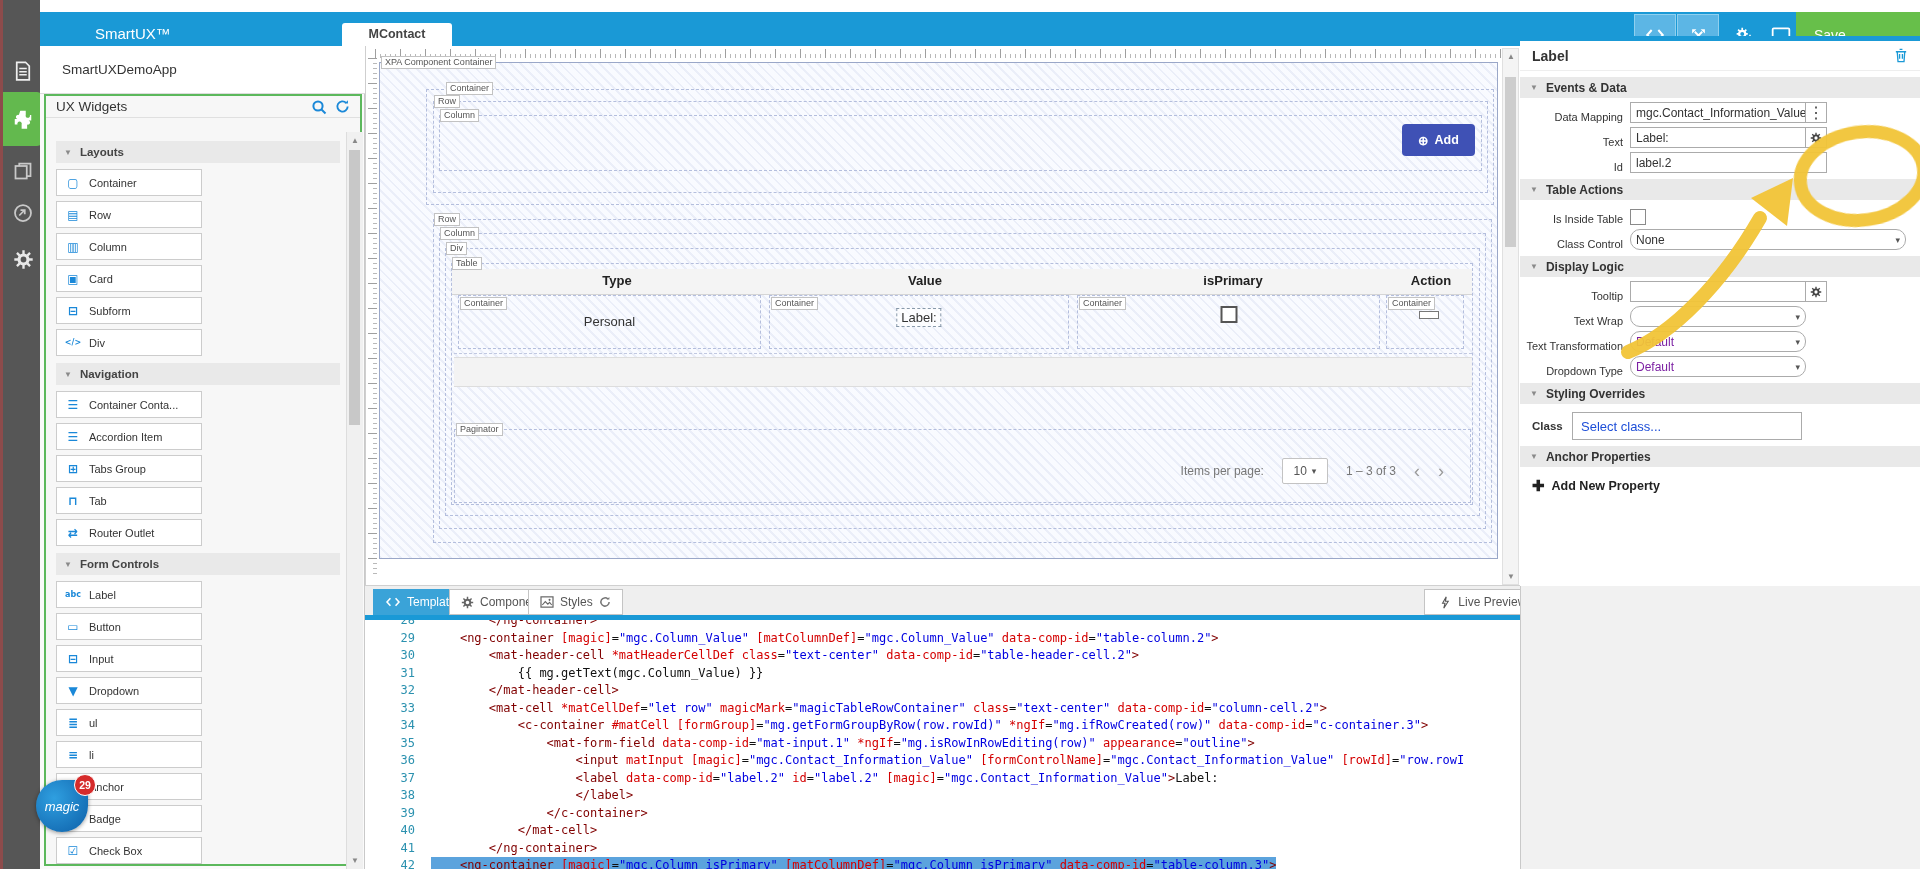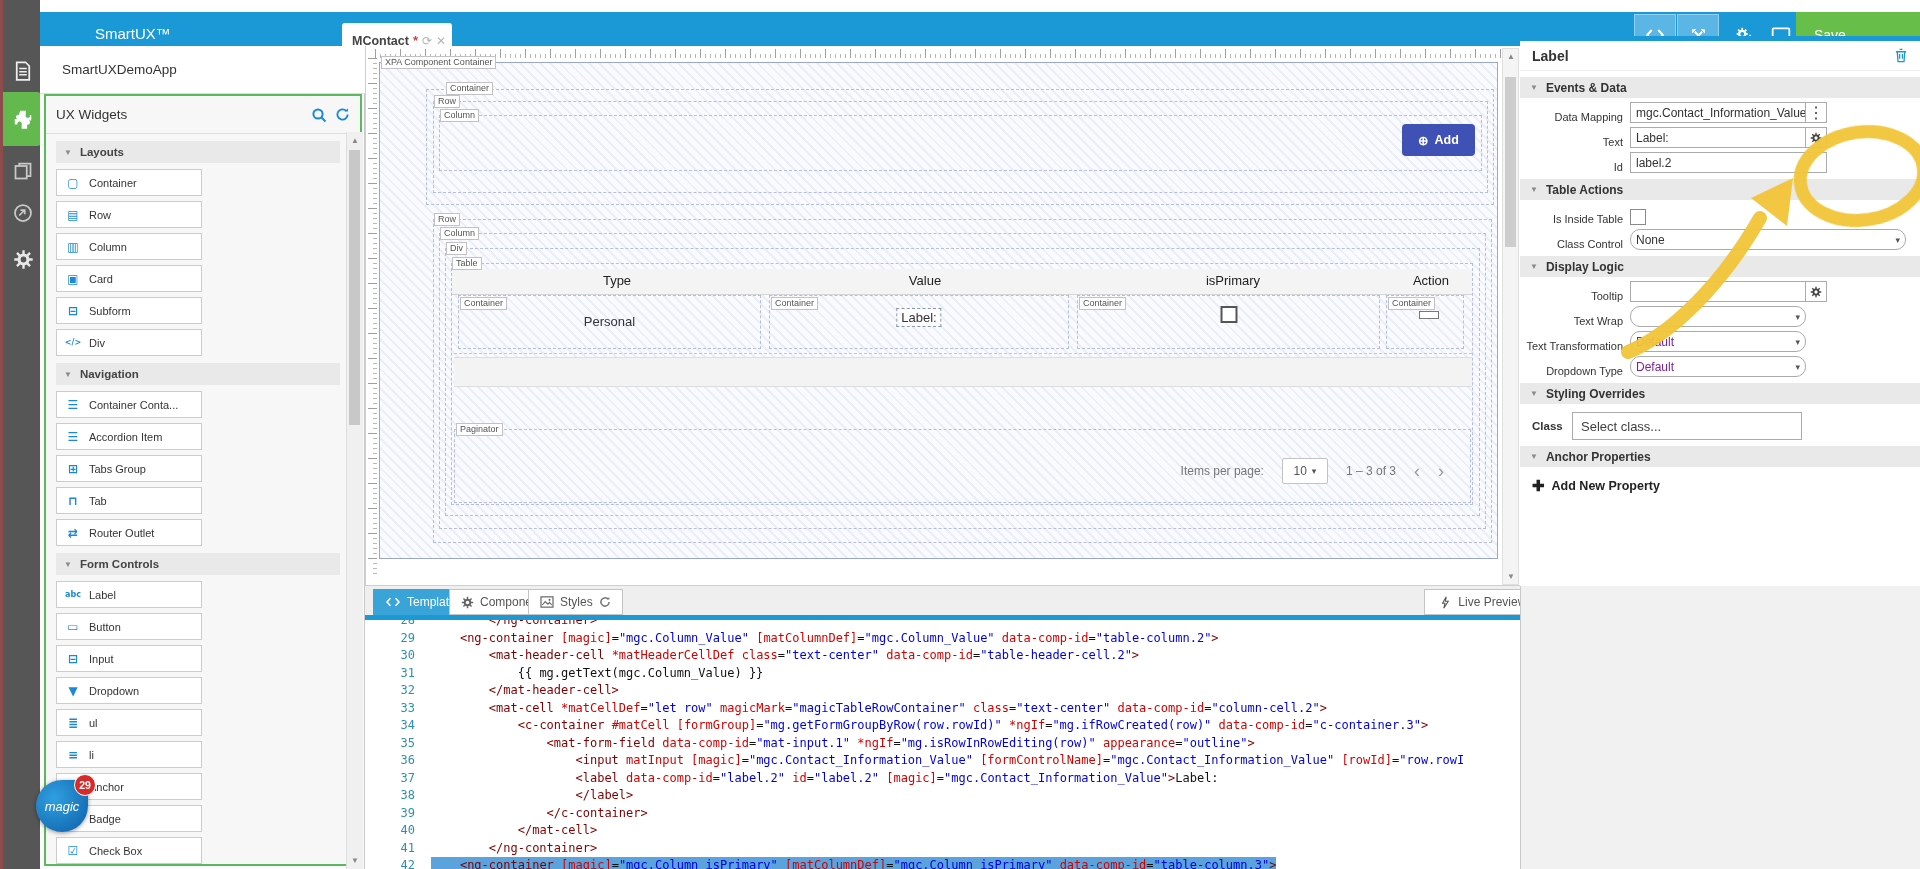--- a/index.html
+++ b/index.html
@@ -6,32 +6,32 @@
   body{width:1920px;height:869px;position:relative;overflow:hidden;background:#fff;
        font-family:"Liberation Sans",sans-serif;-webkit-font-smoothing:antialiased;}
   .abs{position:absolute;}
   
   #rail{left:0;top:0;width:40px;height:869px;background:#565656;border-left:3px solid #8d4b4b;box-sizing:border-box;}
   .rail-ic{left:7px;width:26px;height:26px;color:#d8d8d8;display:flex;align-items:center;justify-content:center;}
   #rail-active{left:0;top:92px;width:40px;height:54px;background:#63b94e;border-radius:0 6px 6px 0;}
   
   #topbar{left:40px;top:12px;width:1880px;height:46px;background:#1a99d6;}
   #app-title{left:55px;top:13px;color:#fff;font-size:15px;}
-  #doc-tab{left:302px;top:11px;width:110px;height:35px;background:#fff;border-radius:3px 3px 0 0;display:flex;align-items:center;padding:0 6px;box-sizing:border-box;gap:4px;}
+  #doc-tab{left:302px;top:11px;width:110px;height:35px;background:#fff;border-radius:3px 3px 0 0;display:flex;align-items:center;padding:0 6px;box-sizing:border-box;gap:4px;flex-direction:column;}
   #doc-tab .nm{font-size:12.5px;font-weight:bold;color:#444;}
   #doc-tab .dirty{color:#e03a3a;font-weight:bold;font-size:13px;}
   #doc-tab .tic{color:#b5b5b5;font-size:12px;}
   .tb-btn{top:2px;width:42px;height:42px;display:flex;align-items:center;justify-content:center;color:#fff;}
   .tb-btn.hl{background:#5cb6e5;border:1px solid #8fd0ef;box-sizing:border-box;}
   #save-btn{left:1756px;top:0;width:164px;height:46px;background:#67bf4a;color:#fff;font-size:14px;display:flex;align-items:center;padding-left:18px;box-sizing:border-box;}
   
   #sidebar{left:40px;top:46px;width:325px;height:823px;background:#fafafa;border-right:1px solid #c9c9c9;box-sizing:border-box;}
   #app-name{left:40px;top:46px;width:325px;height:48px;background:#fff;border-bottom:1px solid #ddd;box-sizing:border-box;display:flex;align-items:center;padding-left:22px;font-size:13.5px;color:#333;}
   #widgets-panel{left:44px;top:94px;width:318px;height:772px;border:2px solid #5cb85c;box-sizing:border-box;background:#f7f7f7;}
-  #widgets-head{height:38px;display:flex;align-items:center;padding:0 10px;background:#f7f7f7;border-bottom:1px solid #e0e0e0;box-sizing:border-box;}
+  #widgets-head{height:22px;display:flex;align-items:center;padding:0 10px;background:#f7f7f7;border-bottom:1px solid #e0e0e0;box-sizing:border-box;}
   #widgets-head .t{font-size:13.5px;color:#333;flex:1;}
   #widgets-head svg{margin-left:8px;}
   #widget-list{position:absolute;left:0;top:38px;right:18px;bottom:0;overflow:hidden;padding:0 0 0 10px;}
   .wsec{display:flex;align-items:center;gap:8px;background:#e9e9e9;margin:7px 2px 6px 0;height:22px;padding-left:8px;font-size:11.5px;font-weight:bold;color:#444;}
   .wsec .tri{font-size:8px;color:#8a8a8a;}
   .wgrid{display:flex;flex-wrap:wrap;gap:5px;margin-right:2px;}
   .witem{width:146px;height:27px;background:#fff;border:1px solid #ccc;box-sizing:border-box;display:flex;align-items:center;gap:7px;padding-left:7px;font-size:11px;color:#333;white-space:nowrap;overflow:hidden;}
   .witem .wic{color:#1a88d8;font-size:12px;font-weight:bold;width:18px;text-align:center;flex:none;font-family:"DejaVu Sans",sans-serif;}
   #side-scroll{left:346px;top:132px;width:17px;height:737px;background:#f0f0f0;border-left:1px solid #ddd;box-sizing:border-box;}
   #side-scroll .thumb{position:absolute;left:2px;top:18px;width:11px;height:275px;background:#c8c8c8;}
@@ -47,21 +47,21 @@
   .ruler-h .major{position:absolute;bottom:0;width:100%;height:9px;background:repeating-linear-gradient(to right,#9f9f9f 0 1px,transparent 1px 25px);}
   .ruler-v{left:366px;top:58px;width:10px;height:520px;}
   .ruler-v .minor{position:absolute;right:0;height:100%;width:4px;background:repeating-linear-gradient(to bottom,#b9b9b9 0 1px,transparent 1px 5px);}
   .ruler-v .major{position:absolute;right:0;height:100%;width:9px;background:repeating-linear-gradient(to bottom,#9f9f9f 0 1px,transparent 1px 25px);}
   #xpa{left:378px;top:62px;width:1119px;height:497px;border:1px solid #9aa7c8;box-sizing:border-box;
        background:repeating-linear-gradient(45deg,rgba(110,135,210,0.14) 0 2px,rgba(248,250,255,0.9) 2px 7px);}
   .badge{position:absolute;background:#fff;border:1px solid #c2c2c2;color:#555;font-size:9px;line-height:11px;padding:0 3px;white-space:nowrap;z-index:5;}
   .dbox{position:absolute;border:1px dashed #b4bedd;box-sizing:border-box;}
   #add-btn{left:1022px;top:61px;width:73px;height:32px;background:#3f51b5;border-radius:4px;color:#fff;font-size:12.5px;font-weight:bold;display:flex;align-items:center;justify-content:center;gap:6px;z-index:6;}
   #dz-thead{left:72px;top:206px;width:1020px;height:25px;background:#f4f4f4;border-bottom:1px solid #d5d5d5;z-index:4;}
-  .th{position:absolute;top:4px;font-size:13px;font-weight:normal;color:#222;transform:translateX(-50%);}
+  .th{position:absolute;top:4px;font-size:13px;font-weight:bold;color:#222;transform:translateX(-50%);}
   .cellbox{position:absolute;top:232px;height:54px;border:1px dashed #b4bedd;box-sizing:border-box;z-index:4;}
   .cell-val{position:absolute;left:0;right:0;top:18px;text-align:center;font-size:13px;color:#333;}
   #sel-label{position:absolute;left:50%;top:12px;transform:translateX(-50%);border:1px dashed #8899aa;background:rgba(255,255,255,.65);padding:1px 4px;font-size:13px;color:#333;}
   #is-primary-cb{position:absolute;left:50%;top:10px;transform:translateX(-50%);width:13px;height:13px;border:2px solid #555;background:#fff;}
   #action-el{position:absolute;left:32px;top:15px;width:18px;height:6px;border:1px solid #777;background:#fff;}
   #dz-sep1{left:74px;top:290px;width:1018px;border-top:1px dashed #c0c8e0;z-index:4;}
   #dz-grayrow{left:74px;top:294px;width:1018px;height:28px;background:#f3f3f3;border-top:1px solid #ddd;border-bottom:1px solid #ddd;z-index:4;}
   #paginator-box{left:74px;top:366px;width:1017px;height:74px;border:1px dashed #b4bedd;box-sizing:border-box;z-index:4;}
   #pag-row{position:absolute;right:26px;top:28px;display:flex;align-items:center;gap:18px;color:#777;font-size:12px;}
   #pag-size{width:44px;height:24px;border:1px solid #c3c3c3;background:#fff;border-radius:2px;display:flex;align-items:center;justify-content:center;gap:5px;color:#555;}
@@ -97,21 +97,21 @@
   .prow{display:flex;align-items:flex-end;margin:4px 0 4px 0;min-height:21px;}
   .prow .lbl{width:110px;flex:none;text-align:right;font-size:11px;color:#333;padding-right:7px;box-sizing:border-box;}
   .fld{height:21px;border:1px solid #ababab;background:#fff;box-sizing:border-box;display:flex;align-items:center;padding:0 5px;font-size:12px;color:#333;overflow:hidden;white-space:nowrap;}
   .fld.purple{color:#7b1fa2;}
   .gearbtn{width:21px;height:21px;border:1px solid #ababab;border-left:none;background:#fff;box-sizing:border-box;display:flex;align-items:center;justify-content:center;color:#444;flex:none;}
   .selc{position:relative;border-radius:10px;}
   .selc .car{position:absolute;right:5px;top:5px;font-size:9px;color:#555;}
   .pcb{width:16px;height:16px;border:1px solid #8a8a8a;background:#fff;box-sizing:border-box;}
   #class-row{display:flex;align-items:center;margin:8px 0 6px 0;}
   #class-row .lbl2{width:52px;text-align:left;padding-left:12px;font-size:11.5px;font-weight:bold;color:#333;box-sizing:border-box;flex:none;}
-  #class-input{width:230px;height:28px;border:1px solid #ababab;background:#fff;box-sizing:border-box;display:flex;align-items:center;padding:0 8px;font-size:13px;color:#404040;}
+  #class-input{width:230px;height:28px;border:1px solid #ababab;background:#fff;box-sizing:border-box;display:flex;align-items:center;padding:0 8px;font-size:13px;color:#1d4ed8;}
   #add-prop{display:flex;align-items:center;gap:7px;padding:10px 0 0 12px;font-size:12.5px;font-weight:bold;color:#222;}
   #add-prop .pl{font-size:15px;}
   
   #anno{left:0;top:0;width:1920px;height:869px;pointer-events:none;z-index:50;}
   svg.ic{display:block;}
 </style>
 </head>
 <body>
 
 <svg width="0" height="0" style="position:absolute">

